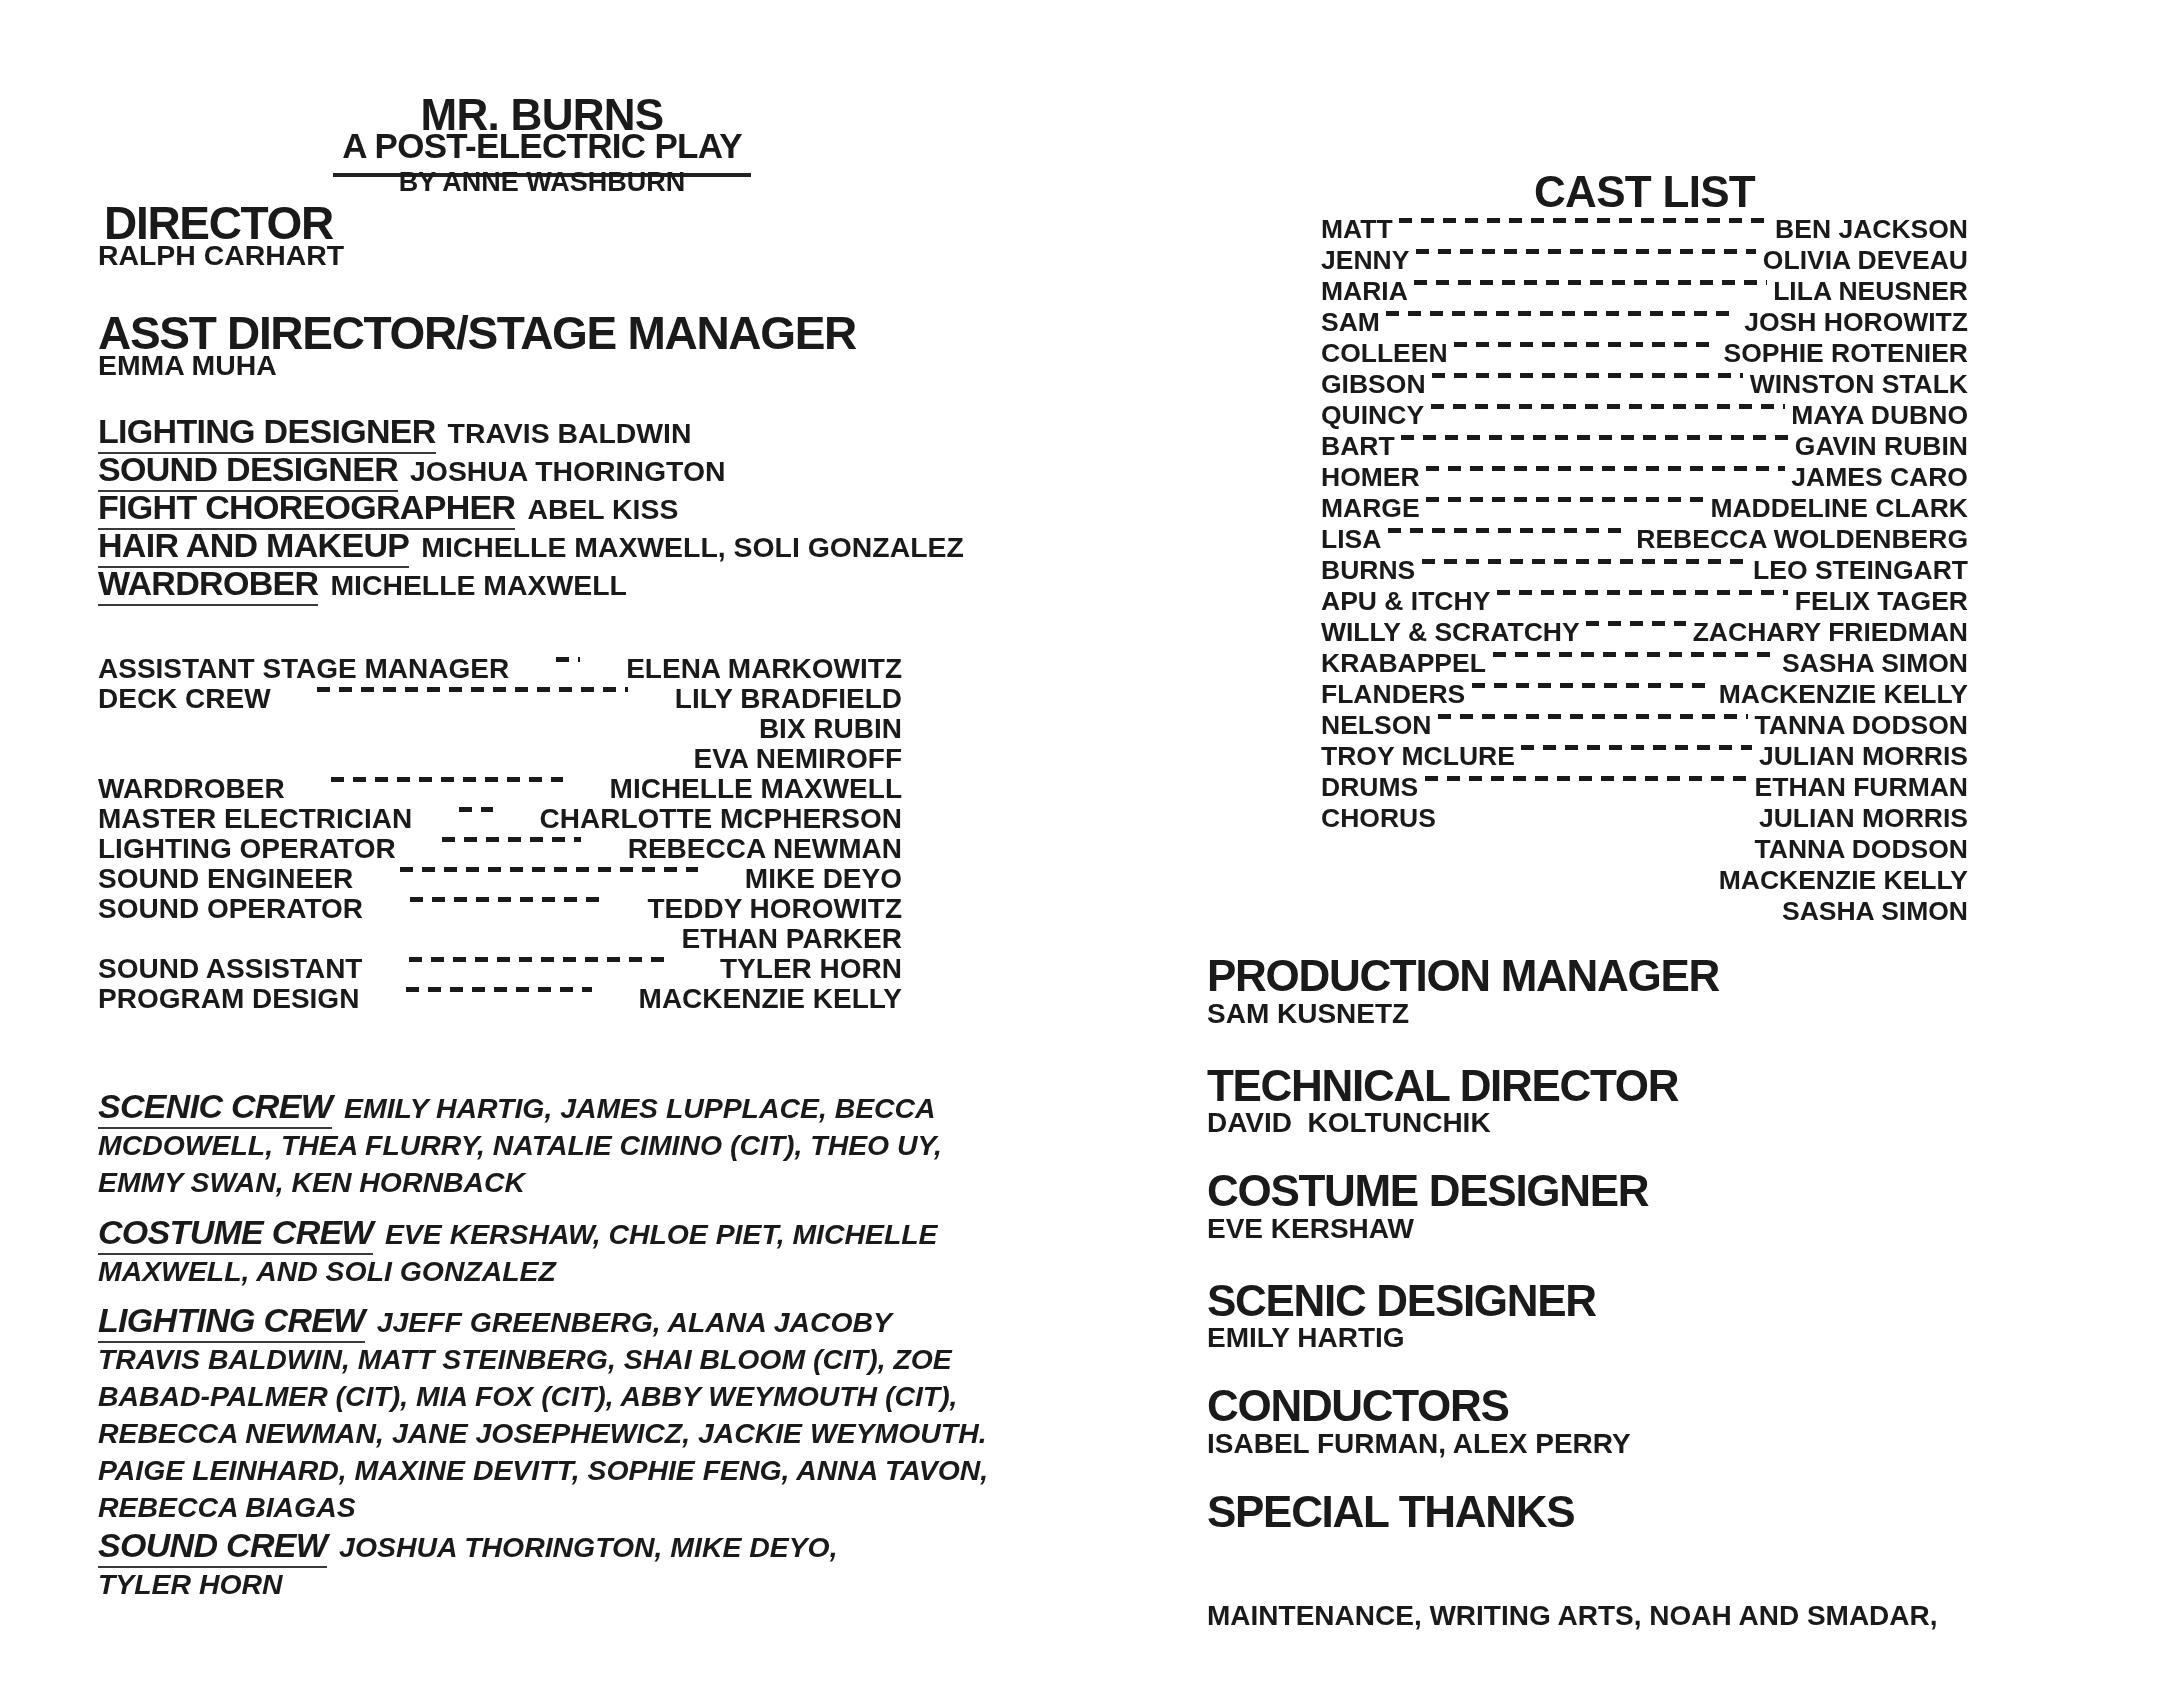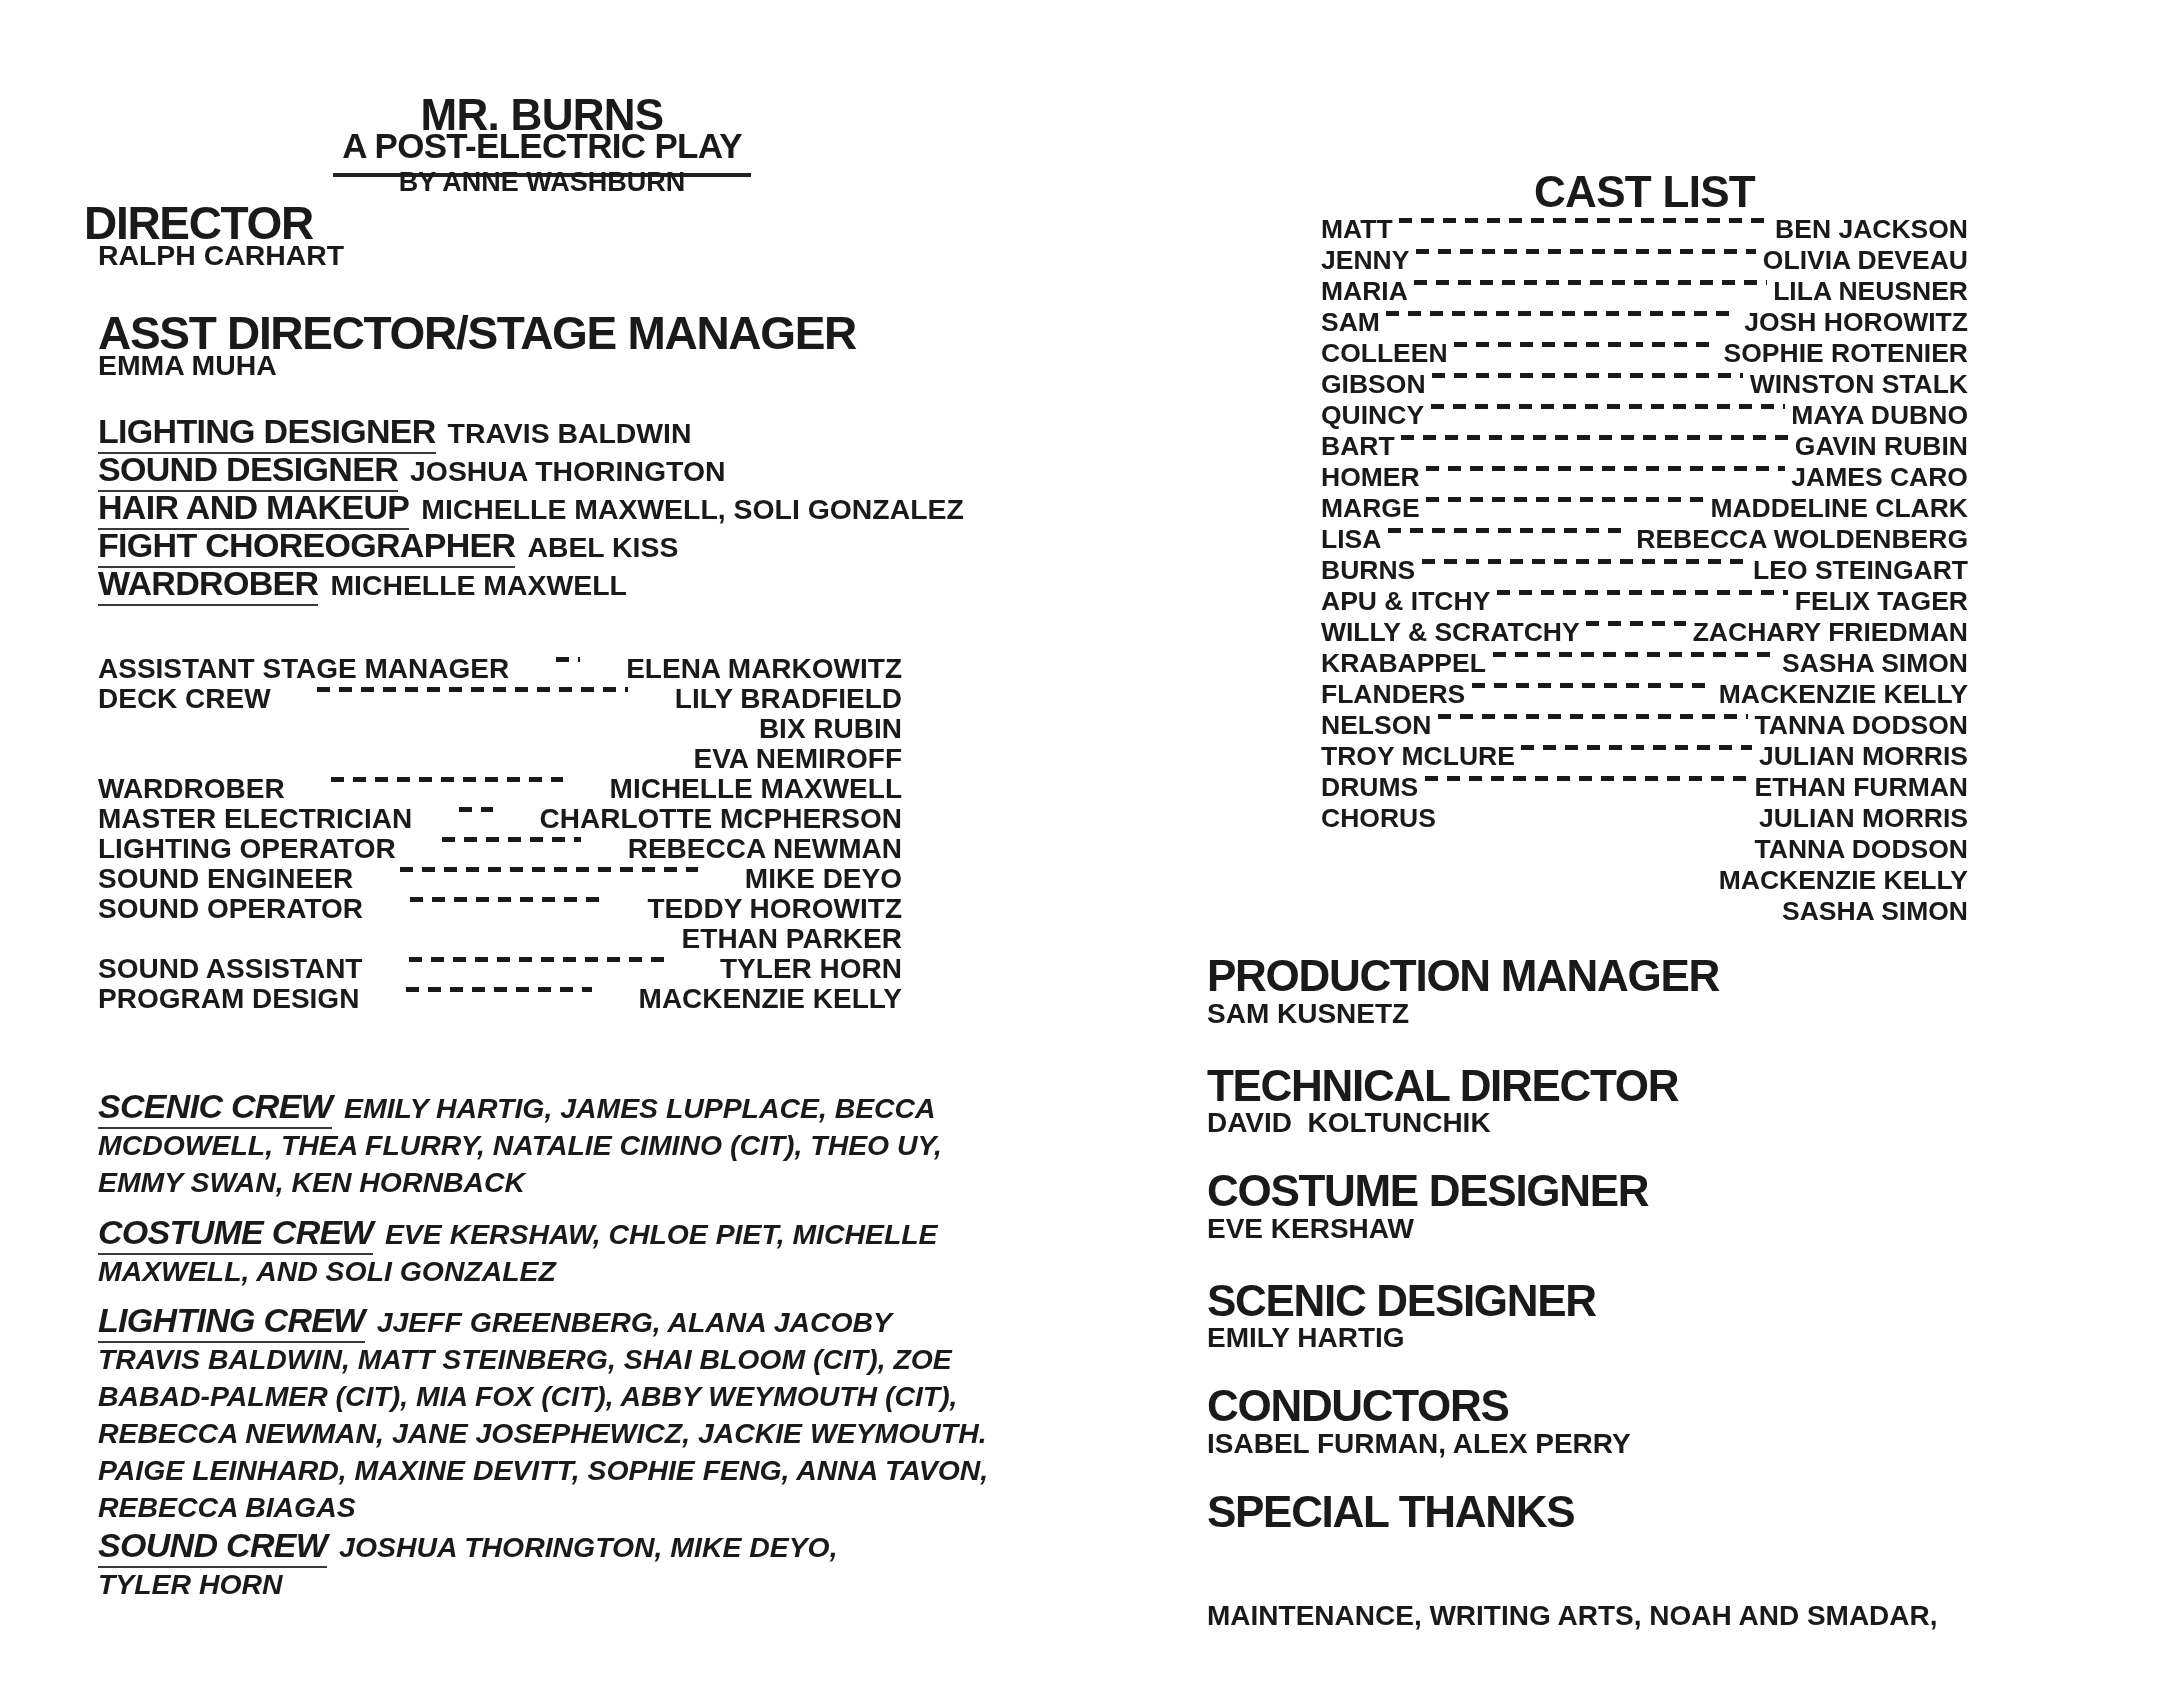--- a/index.html
+++ b/index.html
@@ -39,41 +39,41 @@
   #cast-list{left:1321px;top:214px;width:647px;}
   #cast-list .crow{height:31px;font-size:26.5px;}
   .rh{left:1207px;font-size:44px;letter-spacing:-1.3px;white-space:nowrap;}
   .rn{left:1207px;font-size:28px;white-space:pre-wrap;line-height:36px;}
   #pm-h{top:951px;} #pm-n{top:996px;text-align:right;}
   #td-h{top:1061px;} #td-n{top:1105px;}
   #cd-h{top:1166px;} #cd-n{top:1211px;}
   #sd-h{top:1276px;} #sd-n{top:1320px;}
   #con-h{top:1381px;} #con-n{top:1426px;}
   #st-h{top:1487px;} #st-n{top:1526px;width:873px;}
-  #dir-h{left:84px;top:196px;} #dir-n{left:98px;top:239px;}
+  #dir-h{left:104px;top:196px;} #dir-n{left:98px;top:239px;}
   #asst-h{left:98px;top:306px;} #asst-n{left:98px;top:349px;}
 </style>
 </head>
 <body>
 
 <div class="abs center-line" id="title1">MR. BURNS</div>
 <div class="abs center-line" id="title2"><span>A POST-ELECTRIC PLAY</span></div>
 <div class="abs center-line" id="title3">BY ANNE WASHBURN</div>
 
 <div class="abs bh" id="dir-h">DIRECTOR</div>
 <div class="abs bn" id="dir-n">RALPH CARHART</div>
 
 <div class="abs bh" id="asst-h">ASST DIRECTOR/STAGE MANAGER</div>
 <div class="abs bn" id="asst-n">EMMA MUHA</div>
 
 <div class="abs" id="inline-list">
   <div class="irow"><span class="ih u">LIGHTING DESIGNER</span><span class="in">TRAVIS BALDWIN</span></div>
   <div class="irow"><span class="ih u">SOUND DESIGNER</span><span class="in">JOSHUA THORINGTON</span></div>
+  <div class="irow"><span class="ih u">FIGHT CHOREOGRAPHER</span><span class="in">ABEL KISS</span></div>
   <div class="irow"><span class="ih u">HAIR AND MAKEUP</span><span class="in">MICHELLE MAXWELL, SOLI GONZALEZ</span></div>
-  <div class="irow"><span class="ih u">FIGHT CHOREOGRAPHER</span><span class="in">ABEL KISS</span></div>
   <div class="irow"><span class="ih u">WARDROBER</span><span class="in">MICHELLE MAXWELL</span></div>
 </div>
 
 <div class="abs" id="crew-list">
   <div class="crow">
       <span class="r">ASSISTANT STAGE MANAGER</span>
       <span class="lead"></span>
       <span class="n">ELENA MARKOWITZ</span>
     </div>
   <div class="crow">

